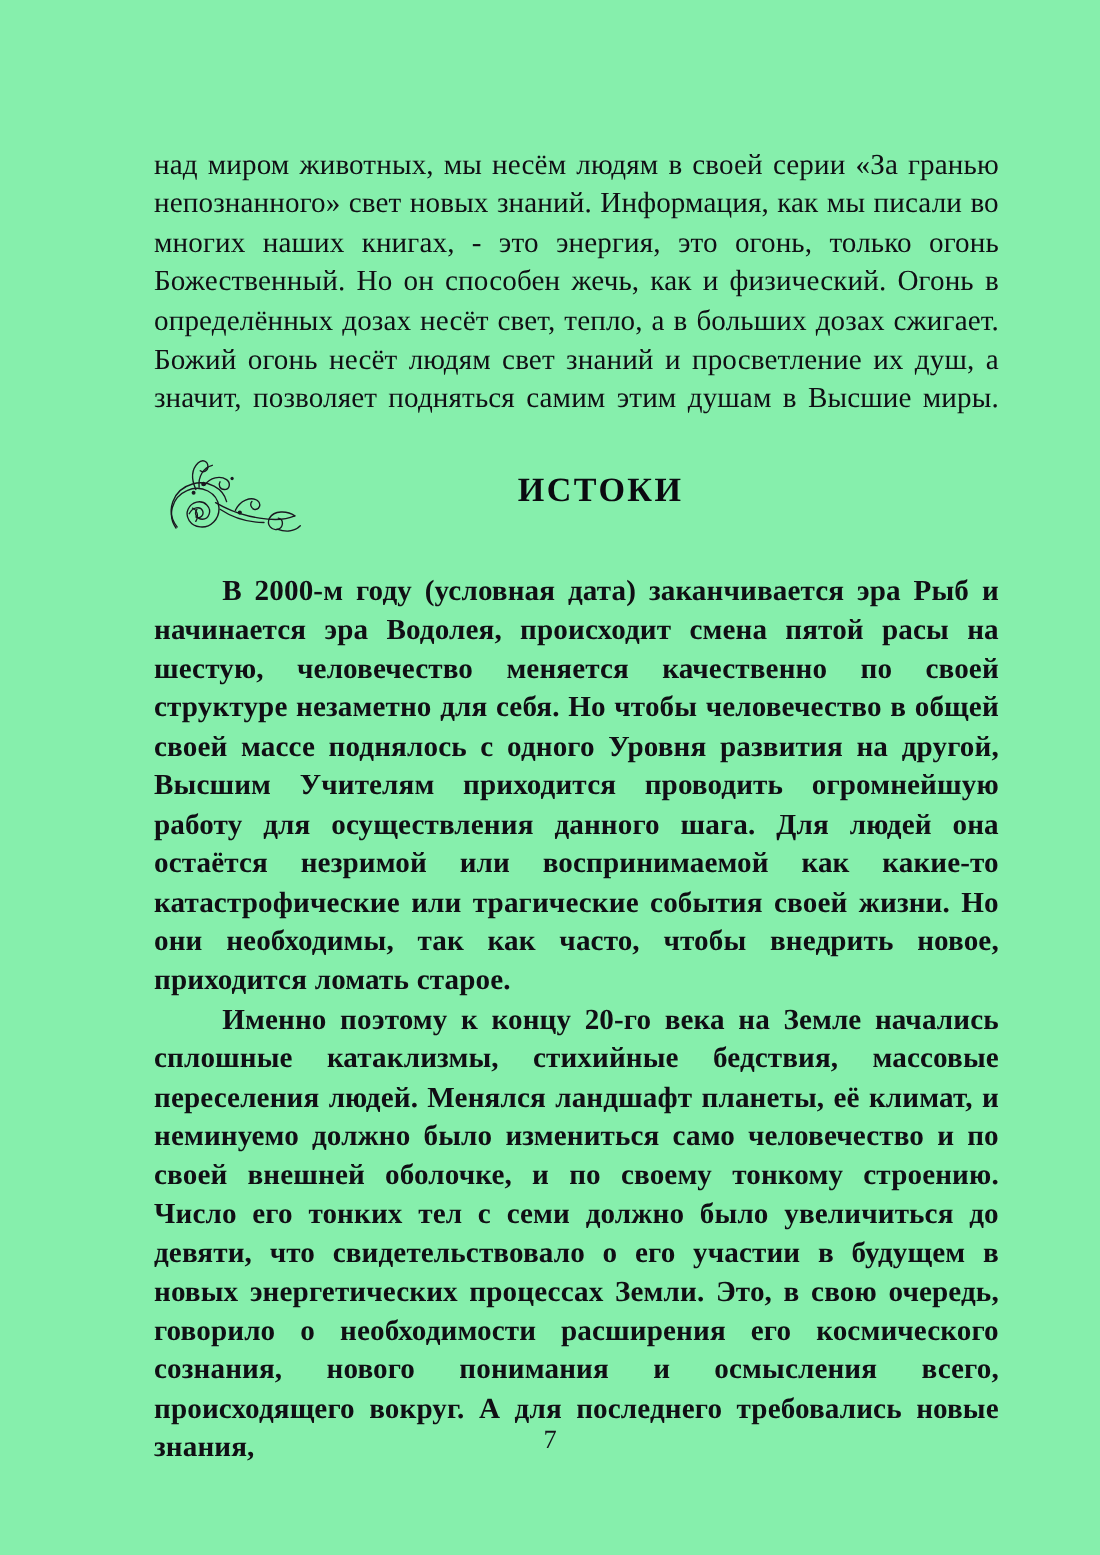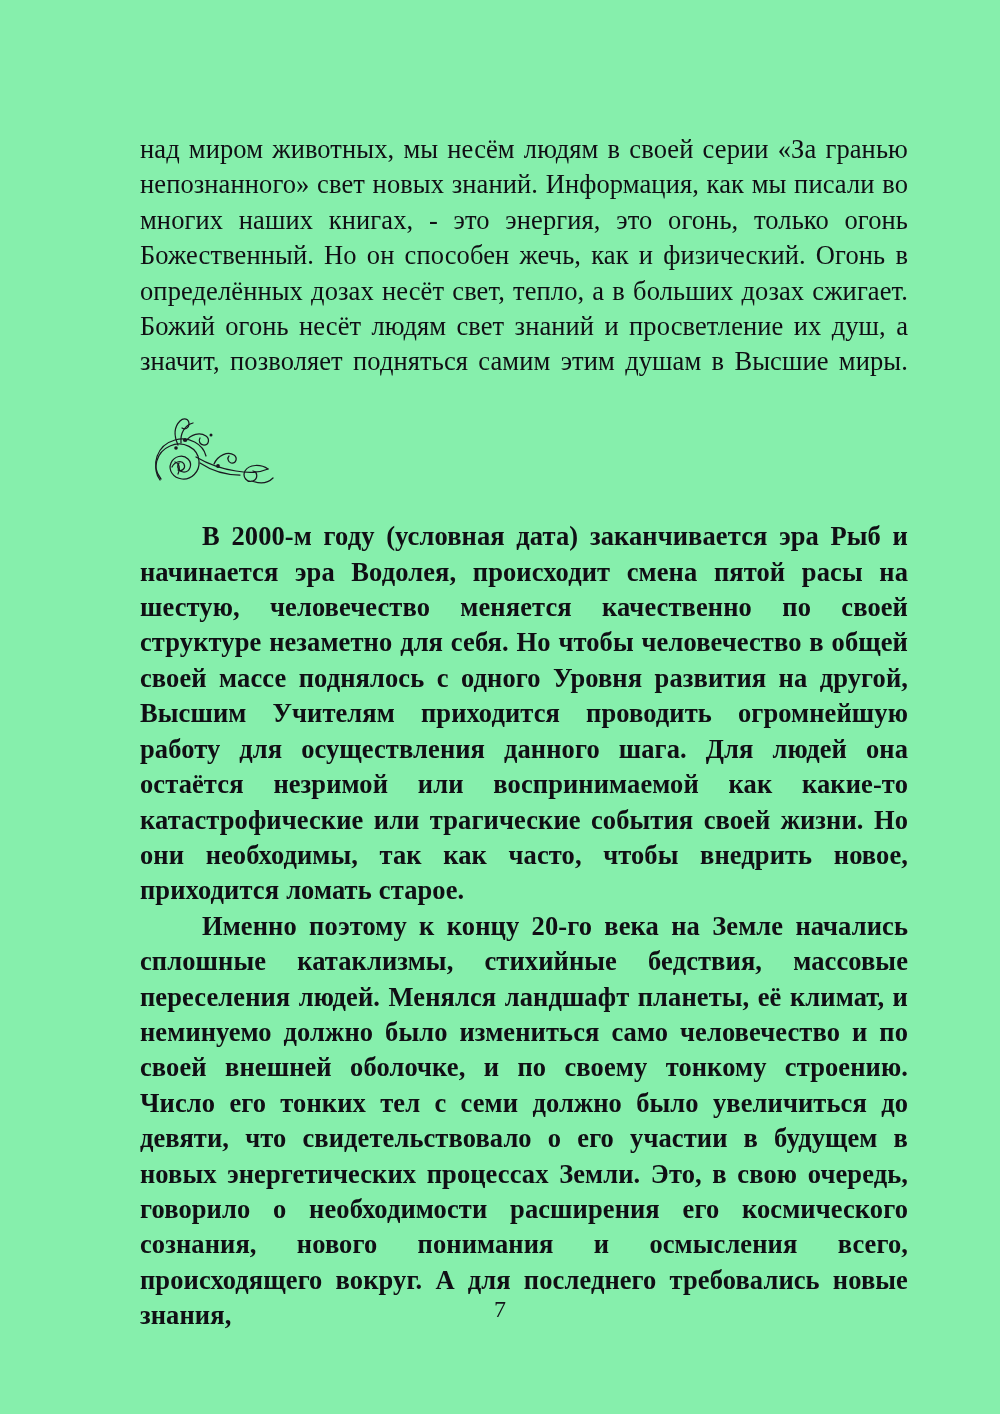--- a/index.html
+++ b/index.html
@@ -120,20 +120,21 @@
           <path d="M52 46 C64 54 78 58 92 58"></path>
 
           <path d="M120 52 C113 47 101 47 97 54 C94 60 99 66 105 64 C110 62 110 55 105 54"></path>
 
           <path d="M66 47 C70 38 80 34 86 38 C90 41 88 47 83 46 C80 45 79 41 81 39"></path>
           <circle cx="70" cy="49" r="1.9" fill="#1a1820" stroke="none"></circle>
 
           <path d="M104 64 C112 67 120 66 125 61"></path>
         </svg>
       </span>
+      <div class="section-title">ИСТОКИ</div>
     </div>
 
     <p class="body-text indent">В 2000-м году (условная дата) заканчивается эра Рыб и начинается эра Водолея, происходит смена пятой расы на шестую, человечество меняется качественно по своей структуре незаметно для себя. Но чтобы человечество в общей своей массе поднялось с одного Уровня развития на другой, Высшим Учителям приходится проводить огромнейшую работу для осуществления данного шага. Для людей она остаётся незримой или воспринимаемой как какие-то катастрофические или трагические события своей жизни. Но они необходимы, так как часто, чтобы внедрить новое, приходится ломать старое.</p>
 
     <p class="body-text indent">Именно поэтому к концу 20-го века на Земле начались сплошные катаклизмы, стихийные бедствия, массовые переселения людей. Менялся ландшафт планеты, её климат, и неминуемо должно было измениться само человечество и по своей внешней оболочке, и по своему тонкому строению. Число его тонких тел с семи должно было увеличиться до девяти, что свидетельствовало о его участии в будущем в новых энергетических процессах Земли. Это, в свою очередь, говорило о необходимости расширения его космического сознания, нового понимания и осмысления всего, происходящего вокруг. А для последнего требовались новые знания,</p>
 
   </div>
 
   <div class="page-number">7</div>
 

